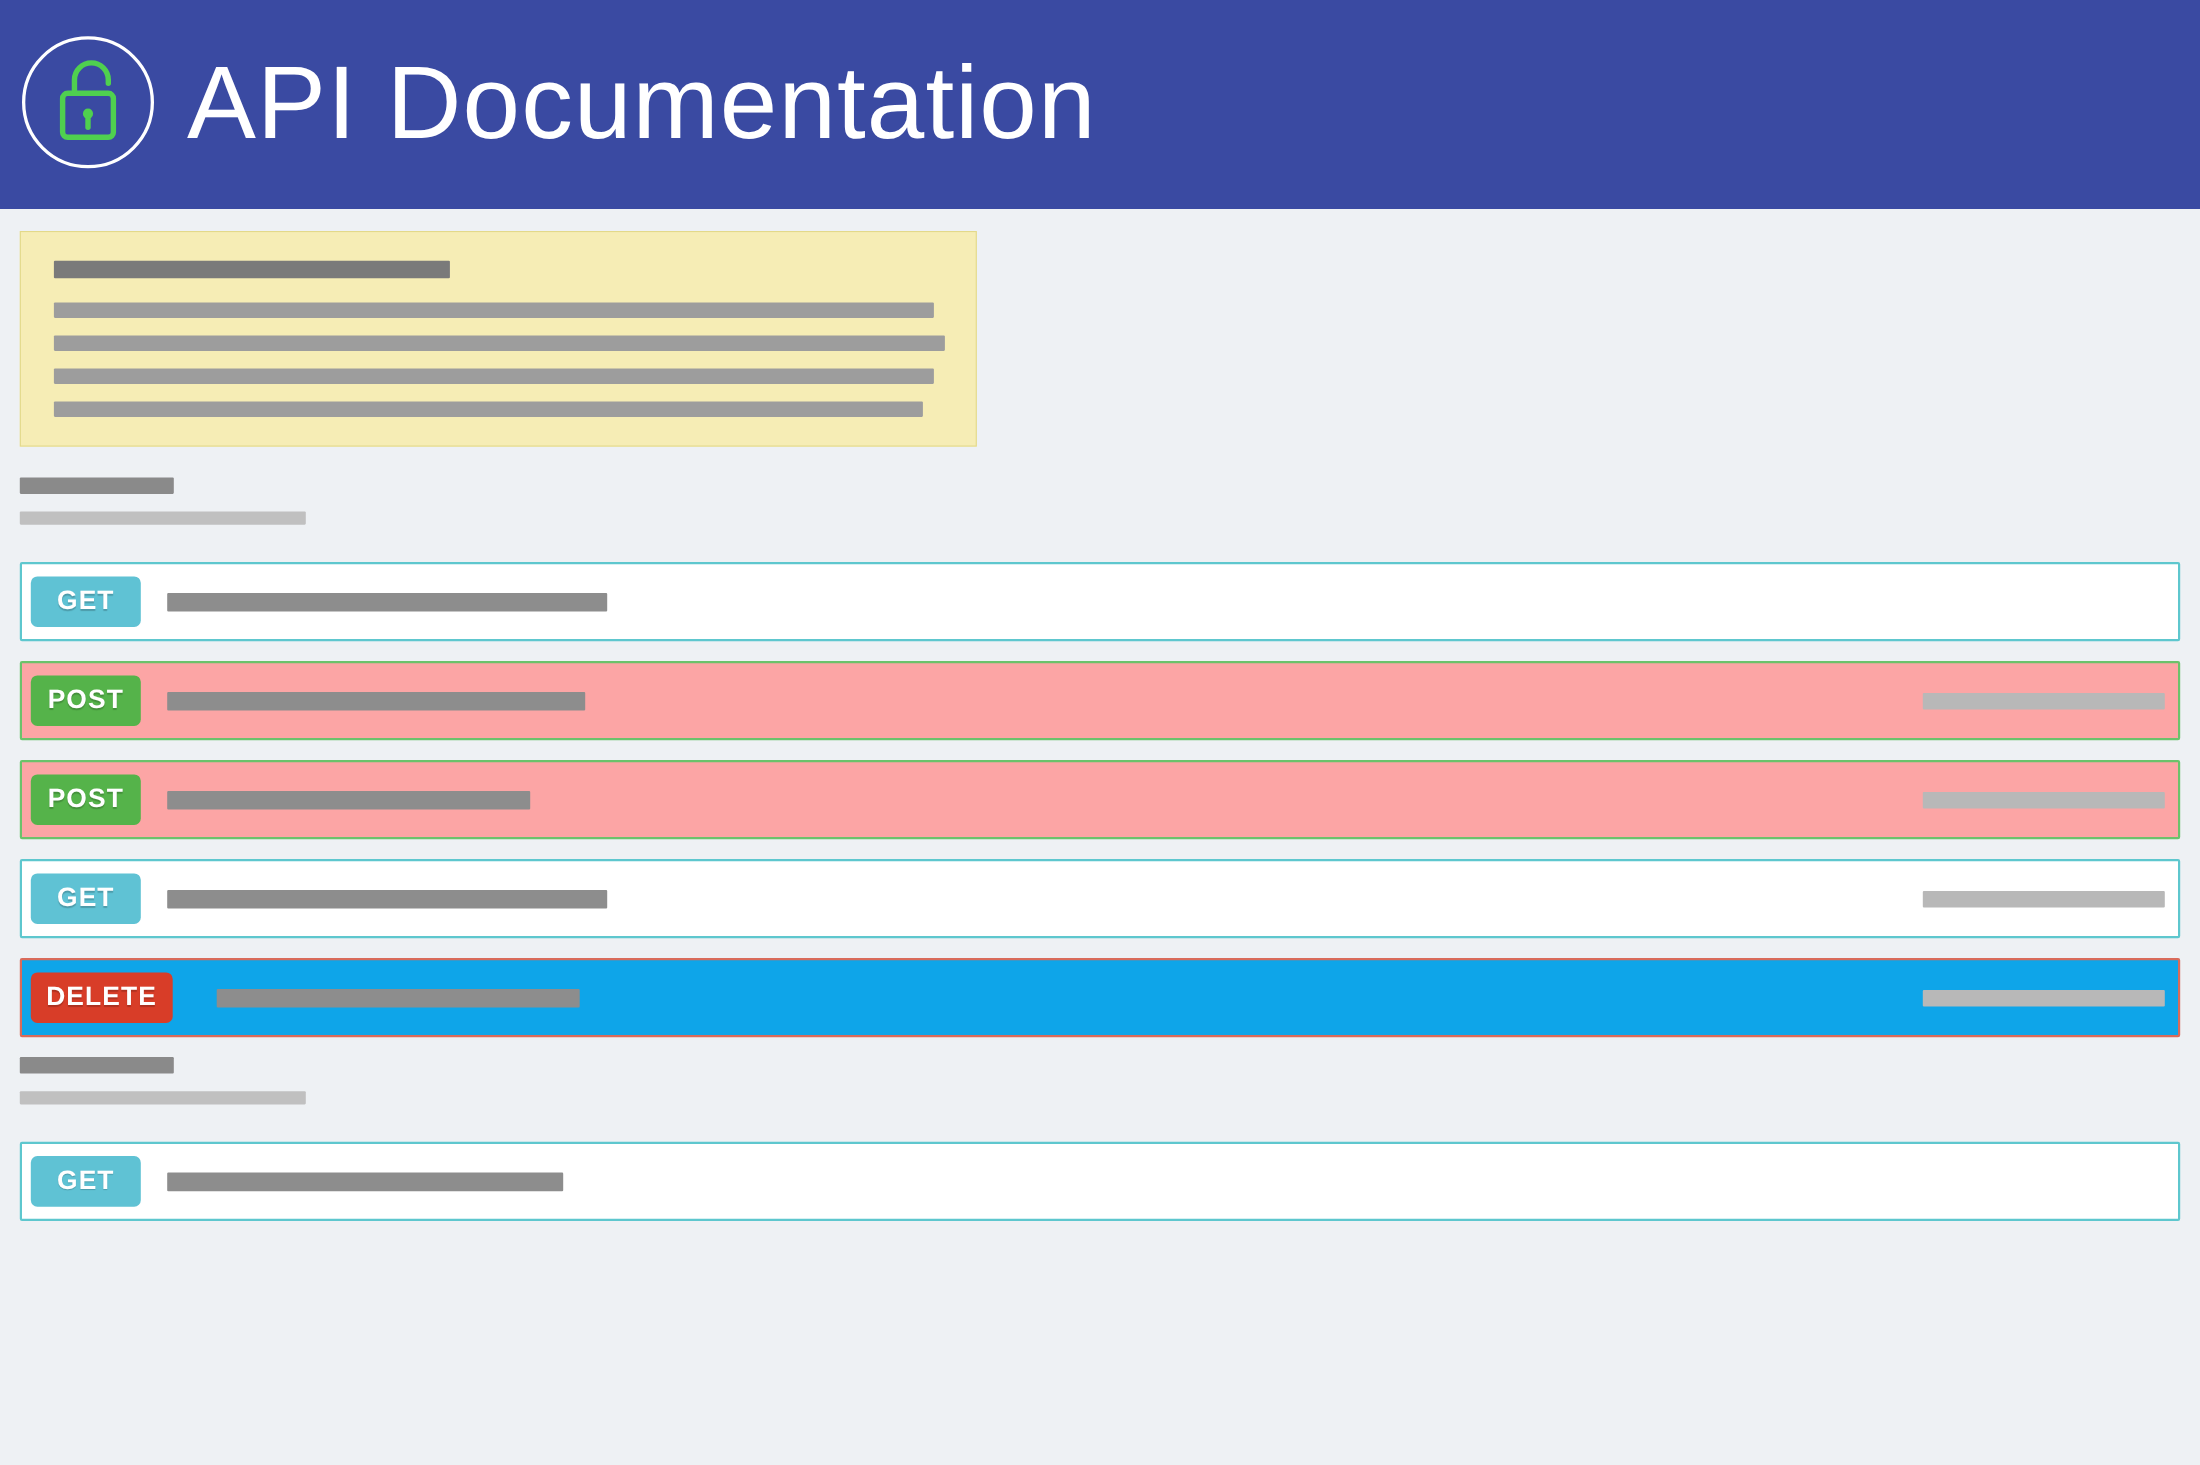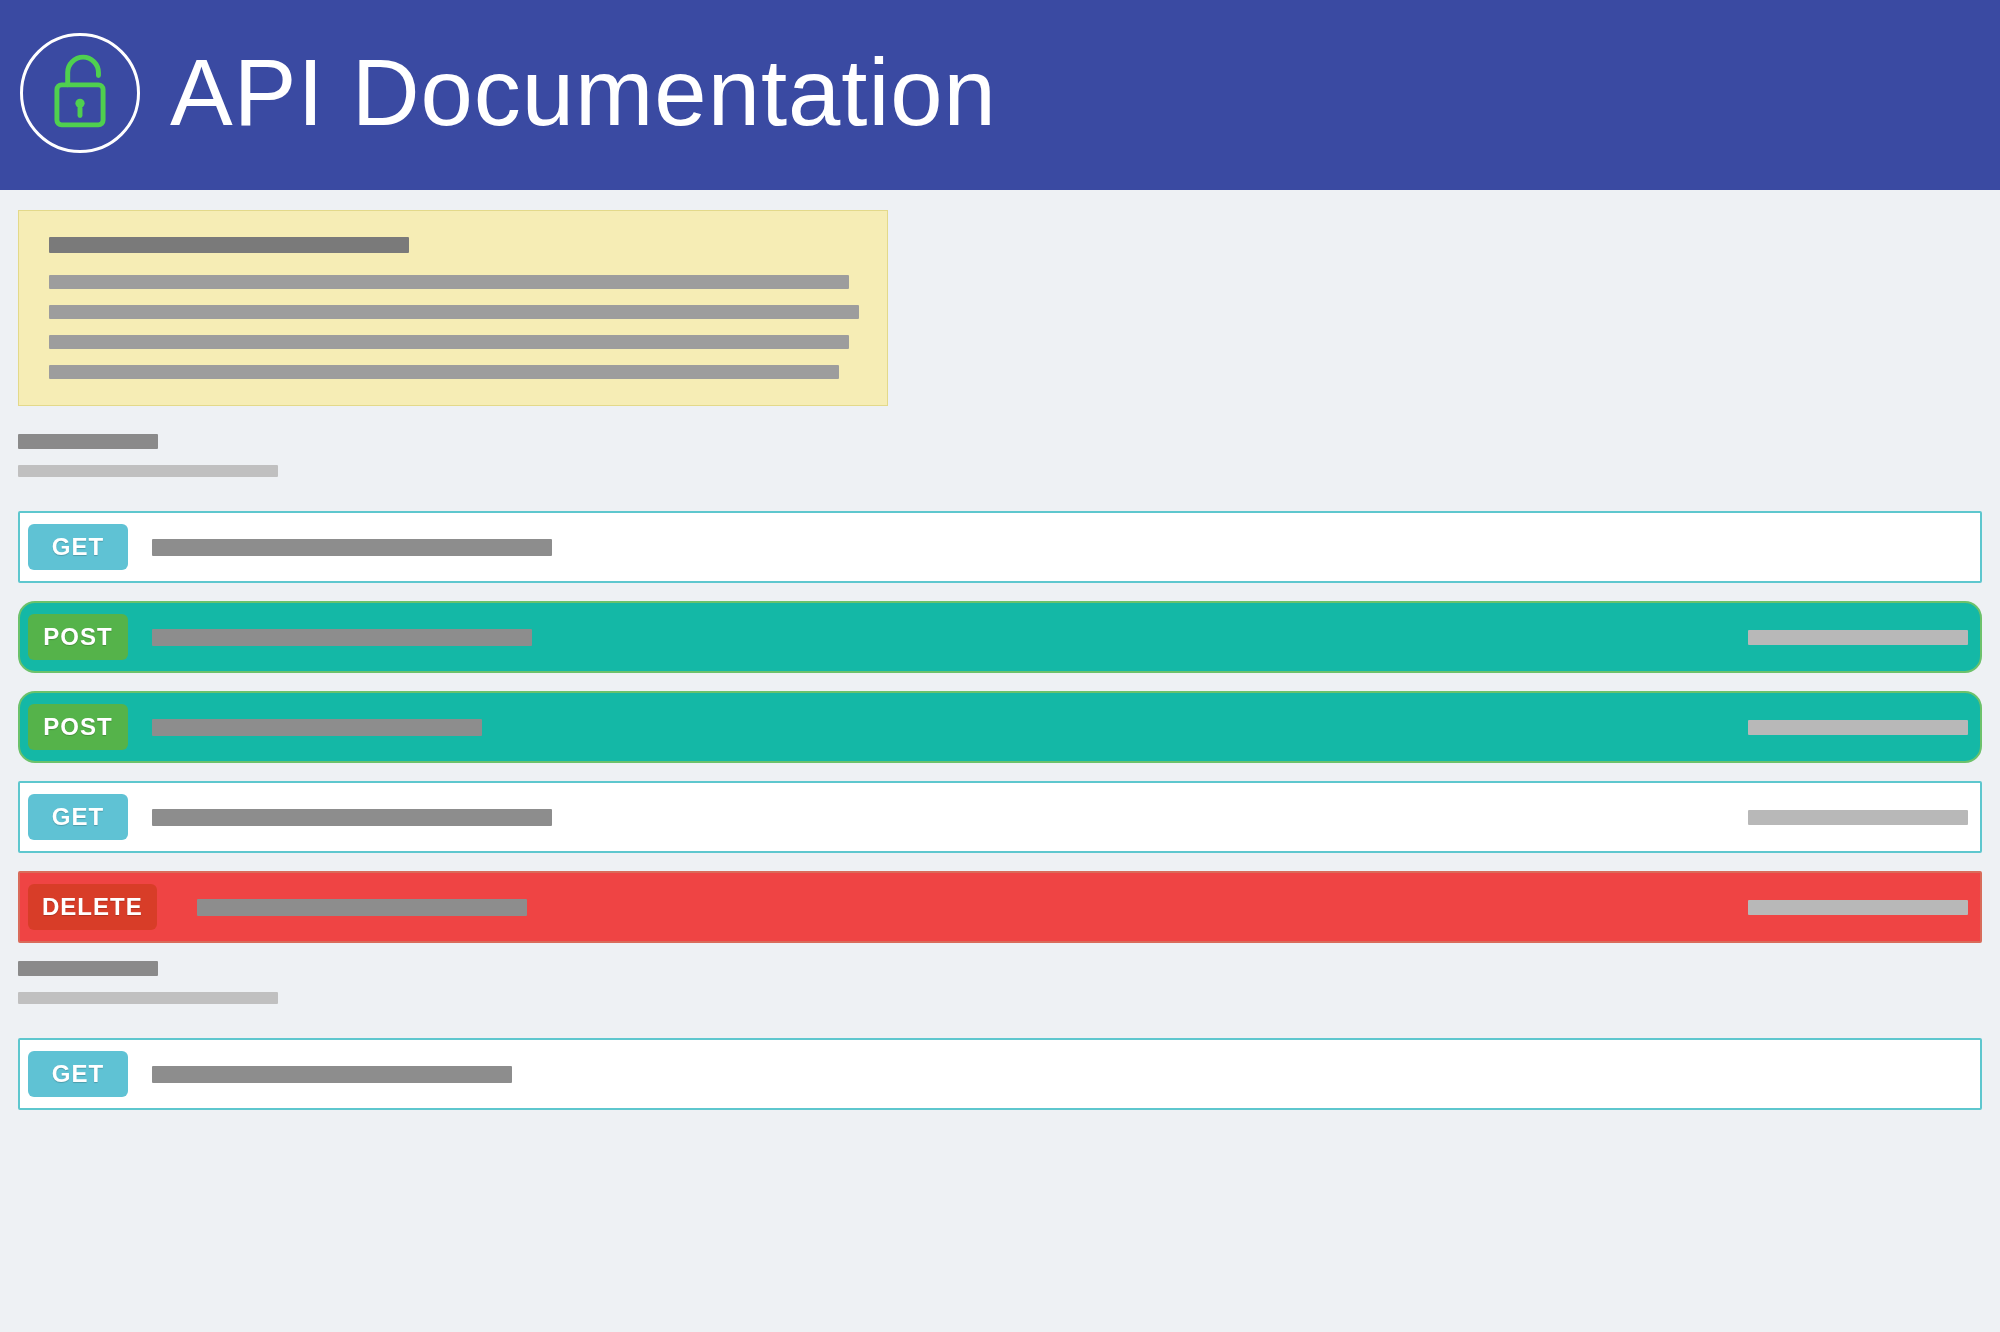--- a/index.html
+++ b/index.html
@@ -84,23 +84,23 @@
   .endpoint .spacer { flex:1; }
   .endpoint .summary-bar {
     height: 15px;
     background:#b8b8b8;
     width: 220px;
     border-radius:1px;
   }
 
   .endpoint.get    { border-color:#5ec7ce; background:#ffffff; }
   .endpoint.get .badge { background:#5fc2d4; }
-  .endpoint.post   { border-color:#6bc26b; background:#14b8a6;border-radius:17px; }
+  .endpoint.post   { border-color:#6bc26b; background:#fca5a5; }
   .endpoint.post .badge { background:#55b34a; }
-  .endpoint.delete { border-color:#d96b5a; background:#ef4444;gap:16px; }
+  .endpoint.delete { border-color:#d96b5a; background:#0ea5e9;gap:16px; }
   .endpoint.delete .badge { background:#d83d28; }
 </style>
 </head>
 <body>
 
 <div class="header">
   <div class="logo-circle">
     <span>
       <svg viewBox="0 0 40 52" fill="none" stroke="#4fd04f" stroke-width="3.2" stroke-linecap="round">
         <path d="M12 22 V14 a10 10 0 0 1 20 0 v2"></path>

